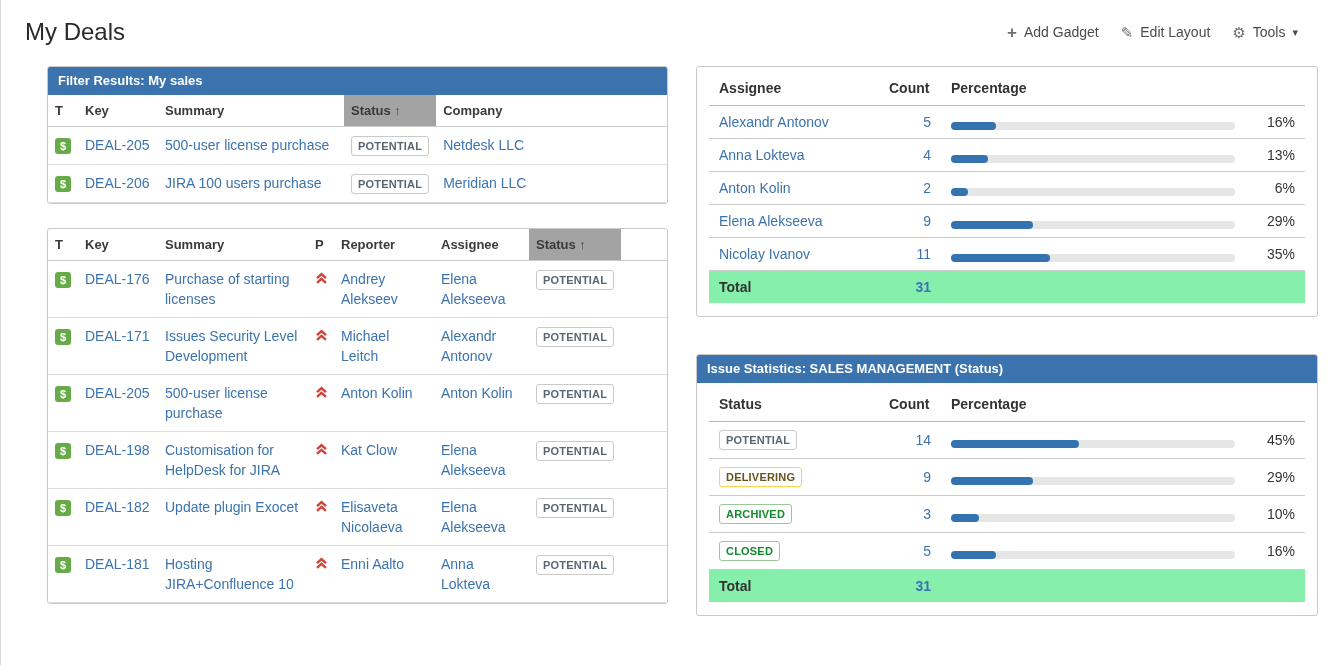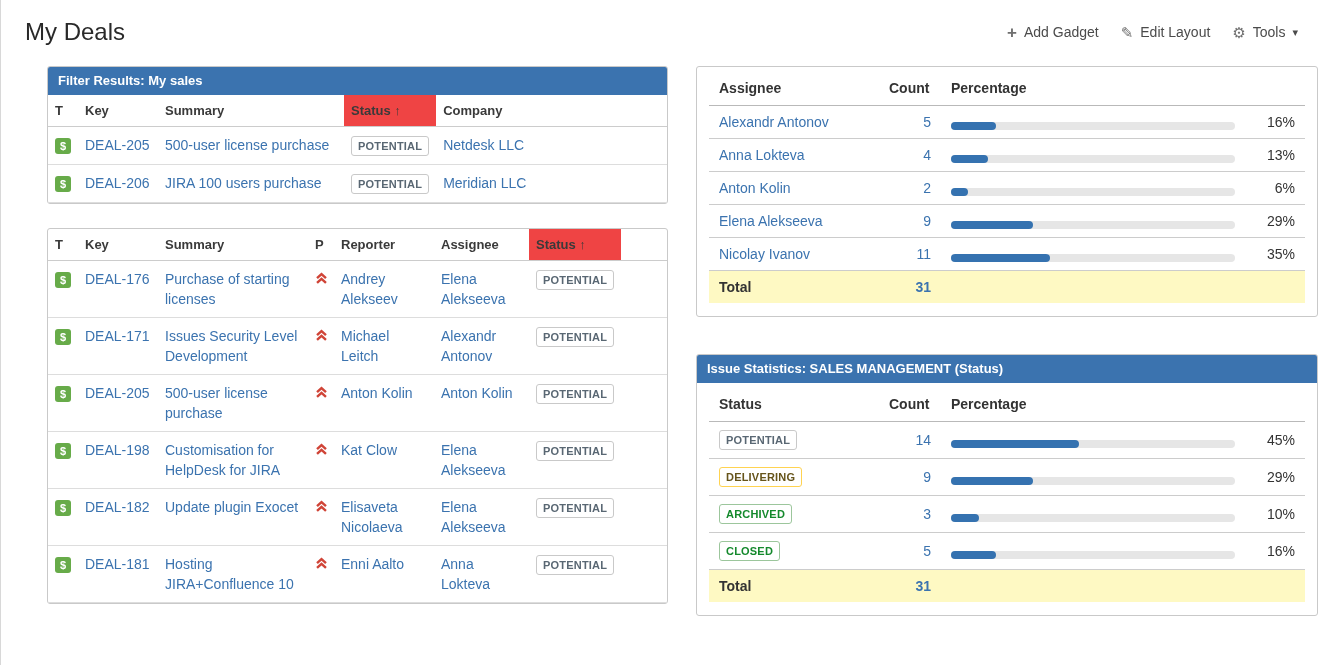--- a/index.html
+++ b/index.html
@@ -29,21 +29,21 @@
   .col-right .gadget { margin-bottom:37px; }
   .gadget-title { background:#3b73af; color:#fff; font-size:13px; font-weight:bold;
                   padding:6px 10px; border-radius:2px 2px 0 0; line-height:16px; }
 
   a, .link { color:#3b73af; text-decoration:none; cursor:pointer; }
 
   
   .issue-table { width:100%; border-collapse:collapse; font-size:14px; }
   .issue-table th { text-align:left; font-size:13px; font-weight:bold; color:#3a3a3a;
                     padding:8px 7px; border-bottom:1px solid #ccc; white-space:nowrap; }
-  .issue-table th.sorted { background:#ef4444; }
+  .issue-table th.sorted { background:#a3a3a3; }
   .issue-table td { padding:8px 7px; border-bottom:1px solid #ddd;
                     vertical-align:top; line-height:20px; }
   .issue-table tr.pagination-row td { border-bottom:none; padding:9px 7px; }
   .tbl-fixed { table-layout:fixed; }
   .nowrap td { white-space:nowrap; }
 
   .col-t { width:30px; } .col-key1 { width:80px; } .col-sum1 { width:186px; }
   .col-st1 { width:82px; } 
   .col-key2 { width:80px; } .col-sum2 { width:150px; } .col-p { width:26px; }
   .col-rep { width:100px; } .col-asg { width:95px; } .col-st2 { width:92px; }
@@ -67,21 +67,21 @@
   .stats-table th { text-align:left; font-size:14px; font-weight:bold; color:#333;
                     padding:9px 10px; border-bottom:1px solid #b9b9b9; }
   .stats-table td { padding:8px 10px; border-bottom:1px solid #ccc; vertical-align:middle; }
   .stats-label-col { width:170px; }
   .stats-count-col { width:62px; text-align:right; }
   td.stats-count { text-align:right; }
   .pct-wrap { display:flex; align-items:flex-end; gap:14px; }
   .bar-track { flex:1; height:8px; background:#e6e6e6; border-radius:4px; }
   .bar-fill  { height:8px; background:#3572b0; border-radius:4px; width:0; }
   .pct-val { width:46px; text-align:right; color:#333; }
-  tr.total-row td { background:#fef9c3; border-bottom:none; font-weight:bold; }
+  tr.total-row td { background:#86efac; border-bottom:none; font-weight:bold; }
   tr.total-row .total-count { color:#3b73af; text-align:right; }
 </style>
 </head>
 <body>
 
 <div class="page-header">
   <h1 class="page-title">My Deals</h1>
   <div class="toolbar">
     <button class="tb-btn">
       <span class="tb-ic plus">+</span>

